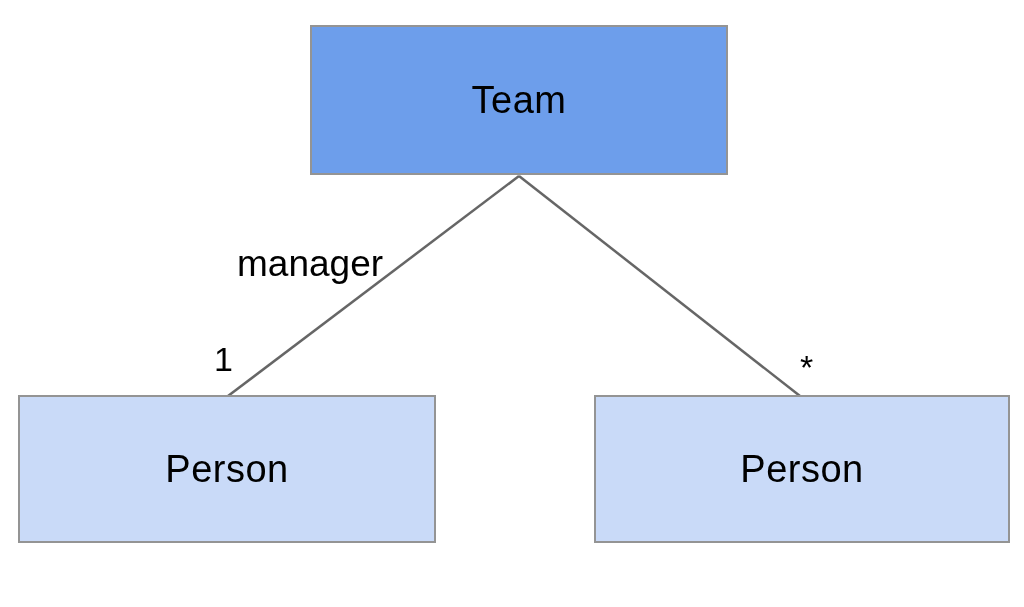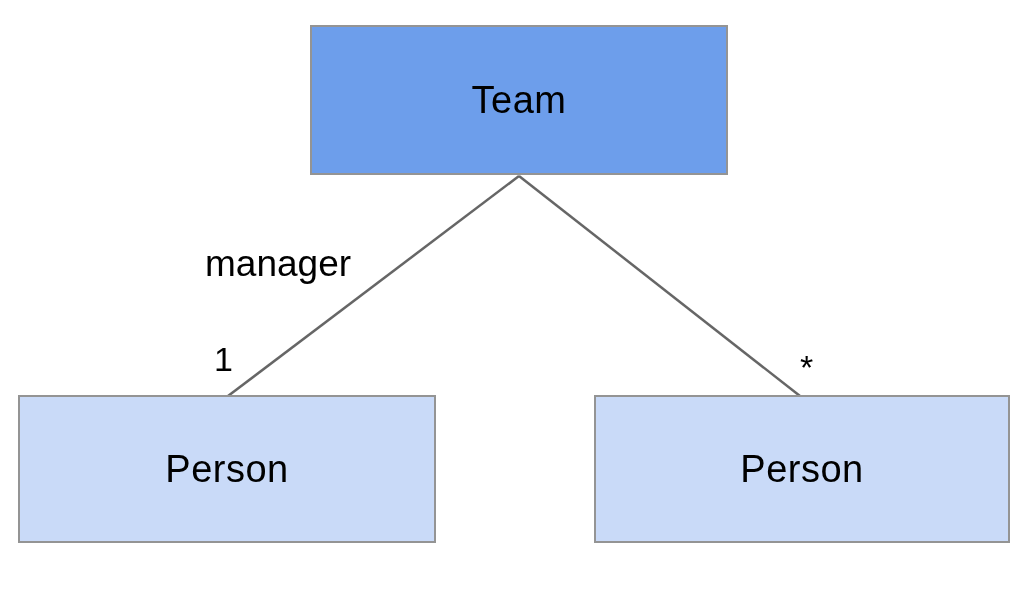--- a/index.html
+++ b/index.html
@@ -62,20 +62,21 @@
     width: 416px;
     height: 148px;
     background: var(--person-fill);
   }
   .edge-label {
     position: absolute;
     color: var(--text-color);
     font-size: 37px;
     font-weight: 400;
     white-space: nowrap;
+    margin-left: 32px;
   }
   .label-manager {
     left: 205px;
     top: 243px;
   }
   .label-players {
     left: 685px;
     top: 243px;
   }
   .multiplicity {

